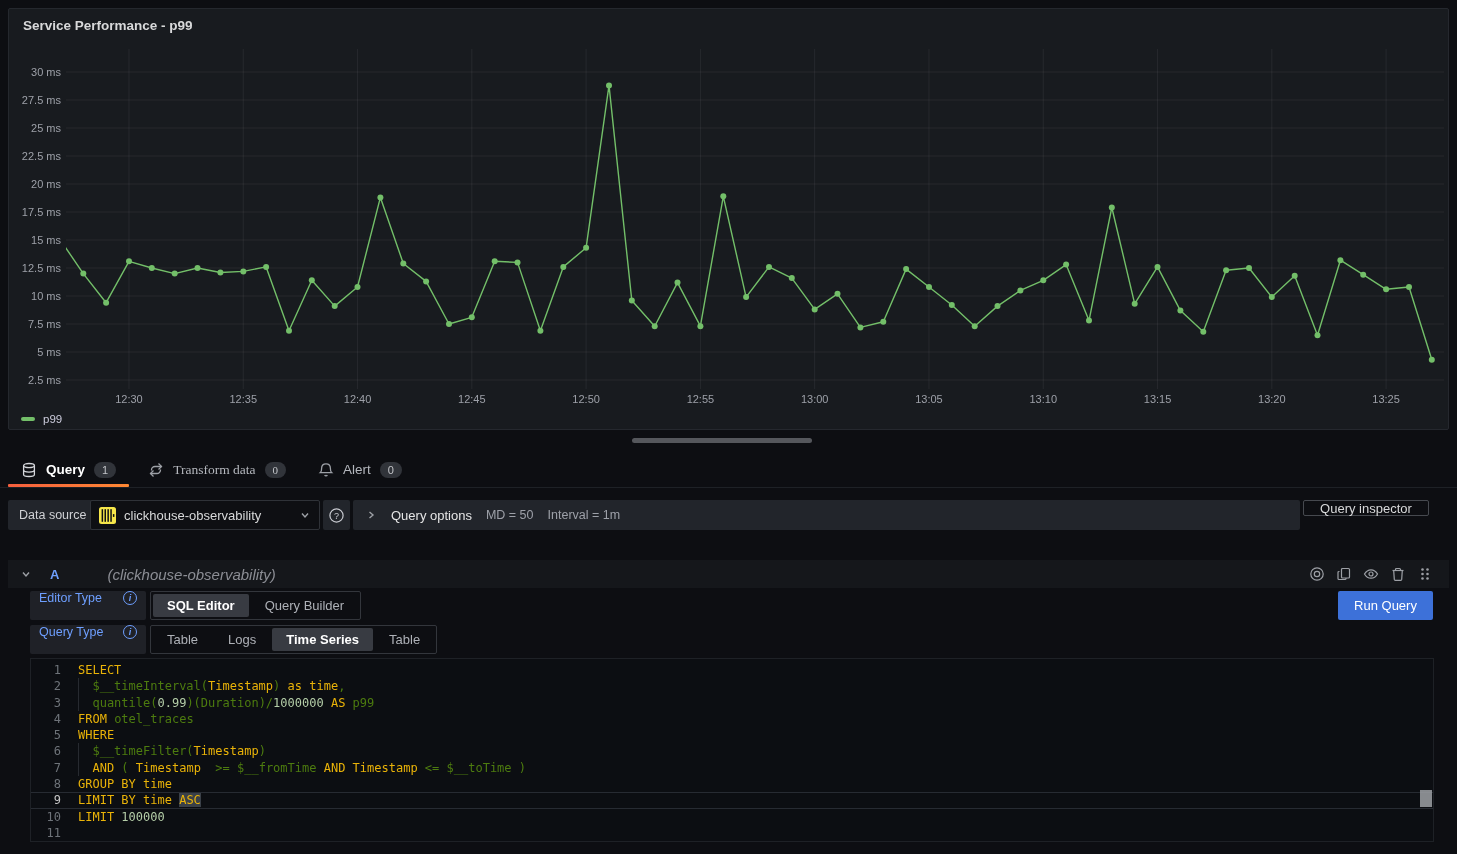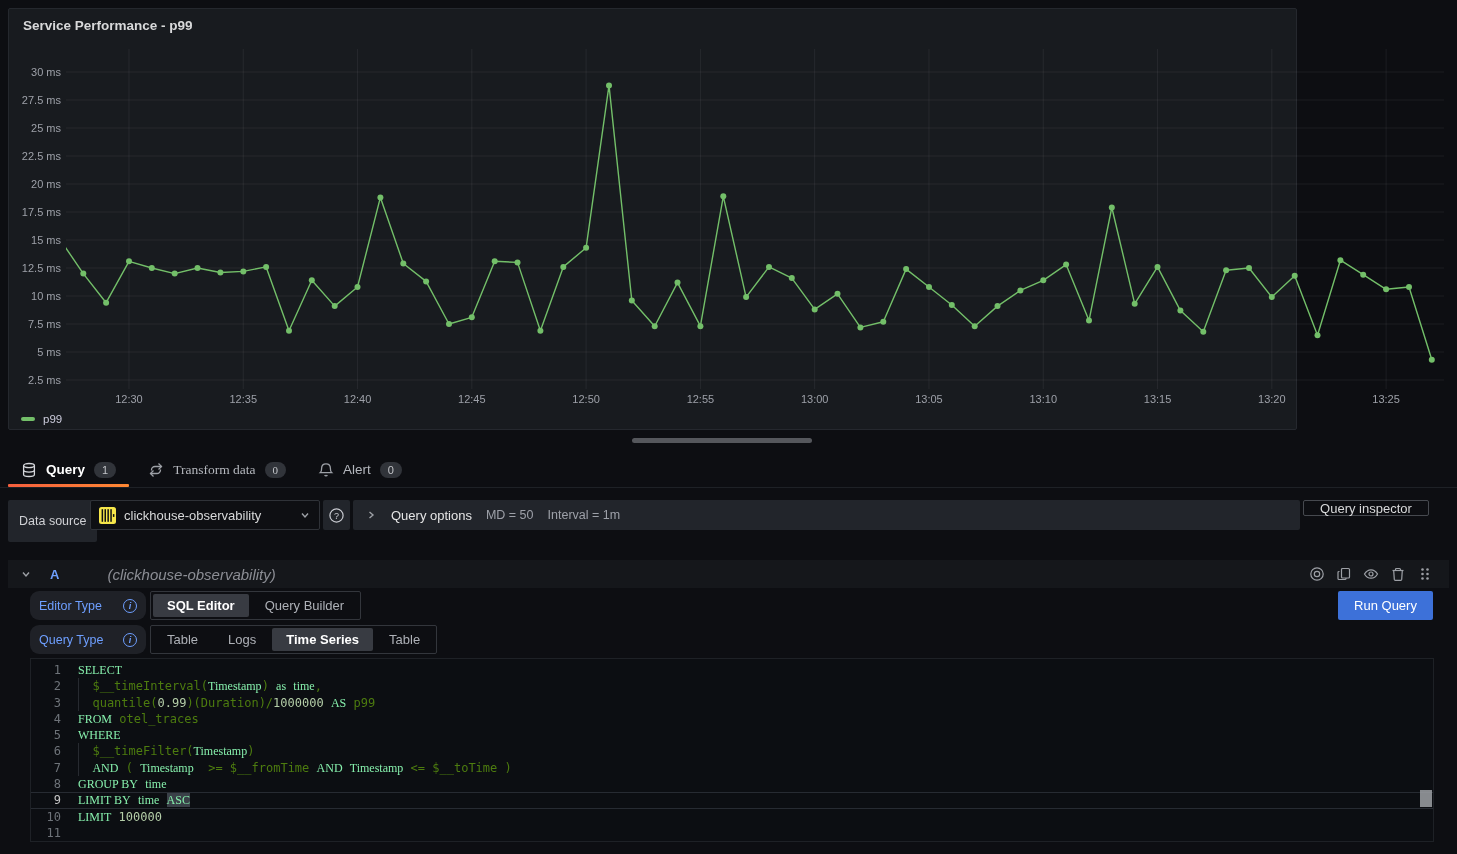--- a/index.html
+++ b/index.html
@@ -3,21 +3,21 @@
 <meta charset="utf-8">
 <style>
   * { margin:0; padding:0; box-sizing:border-box; }
   html,body { width:1457px; height:854px; }
   body {
     position:relative; overflow:hidden;
     background:#0D0E12; color:#D8D9DA;
     font-family:"Liberation Sans", sans-serif;
   }
   
-  .panel { position:absolute; left:8px; top:8px; width:1289px; height:422px;
+  .panel { position:absolute; left:8px; top:8px; width:1441px; height:422px;
            background:#181B1F; border:1px solid #25282E; border-radius:2px; }
   .panel-title { position:absolute; left:14px; top:9px; font-size:13.5px; font-weight:700; color:#D8D9DA; z-index:2; }
   #chart { position:absolute; left:0; top:0; width:1439px; height:420px; }
   #chart text { font-family:"Liberation Sans",sans-serif; font-size:11px; fill:#9DA0A8; }
   .legend { position:absolute; left:12px; top:404px; display:flex; align-items:center; gap:8px; z-index:2; }
   .legend-swatch { width:14px; height:4px; border-radius:2px; background:#73BF69; }
   .legend-label { font-size:11.5px; color:#CCCCDC; cursor:pointer; }
 
   
   .hscroll { position:absolute; left:632px; top:438px; width:180px; height:5px;
@@ -29,21 +29,21 @@
          padding:0 13px; cursor:pointer; font-size:13.5px; color:#B4B7BD; }
   .tab.active { color:#FFFFFF; font-weight:700; }
   .tab.active::after { content:""; position:absolute; left:0; right:0; bottom:-1px; height:3px;
          border-radius:1px; background:linear-gradient(90deg,#F55F3E,#FF8833); }
   .badge { background:#31343A; color:#C3C5C9; border-radius:10px; padding:2px 8px;
            font-size:11px; font-weight:400; }
   .tabs-divider { position:absolute; left:0; top:487px; width:1457px; height:1px; background:#1E2126; }
 
   
   .box { background:#22252B; border-radius:2px; }
-  .ds-label { position:absolute; left:8px; top:500px; height:42px; padding:0 11px;
+  .ds-label { position:absolute; left:8px; top:500px; height:30px; padding:0 11px;
               display:flex; align-items:center; font-size:12.5px; color:#D0D1D5; }
   .ds-select { position:absolute; left:90px; top:500px; width:230px; height:30px;
                background:#0E0F13; border:1px solid #2F3238; border-radius:2px;
                display:flex; align-items:center; gap:8px; padding:0 8px; cursor:pointer; }
   .ds-select .val { flex:1; font-size:13px; color:#D8D9DA; }
   .ds-help { position:absolute; left:323px; top:500px; width:27px; height:30px;
              display:flex; align-items:center; justify-content:center; cursor:pointer; }
   .ds-options { position:absolute; left:353px; top:500px; width:947px; height:30px;
                 display:flex; align-items:center; gap:14px; padding:0 12px; }
   .blue { color:#e5e5e5; }
@@ -58,21 +58,21 @@
   .qrow { position:absolute; left:8px; top:560px; width:1441px; height:28px;
           background:#15171B; display:flex; align-items:center; padding:0 12px; }
   .qrow .letter { margin-left:18px; font-size:13px; font-weight:700; color:#6E9FFF; }
   .qrow .dsname { margin-left:48px; font-size:15px; font-style:italic; color:#8B8D94; }
   .qrow .spacer { flex:1; }
   .qrow .ricons { display:flex; align-items:center; gap:11px; margin-right:4px; }
   .icon-btn { width:16px; height:16px; display:inline-flex; cursor:pointer; }
 
   
   .lbl-box { position:absolute; left:30px; width:116px; height:29px; background:#1F2127;
-             border-radius:9px; display:flex; align-items:center; justify-content:space-between;
+             border-radius:2px; display:flex; align-items:flex-start; justify-content:space-between;
              padding:0 9px; font-size:12.5px; color:#6E9FFF; }
   .toggle { position:absolute; left:150px; height:29px; border:1px solid #33363C;
             border-radius:2px; display:flex; align-items:center; padding:2px; gap:2px; }
   .seg { height:23px; display:flex; align-items:center; padding:0 14px; border-radius:2px;
          font-size:13px; color:#AEB1B7; cursor:pointer; white-space:nowrap; }
   .seg.active { background:#383B42; color:#FFFFFF; font-weight:700; }
   .run-btn { position:absolute; left:1338px; top:591px; width:95px; height:29px;
              background:#3D71D9; border:none; border-radius:2px; color:#fff; font-size:13px;
              font-weight:500; font-family:inherit; cursor:pointer; }
 
@@ -84,21 +84,21 @@
   .code { position:absolute; left:30px; top:658px; width:1404px; height:184px;
           background:#0C0E12; border:1px solid #1E2126;
           font-family:"DejaVu Sans Mono", monospace; font-size:12px; padding-top:3px; cursor:text; }
   .code-line { display:flex; height:16.3px; line-height:16.3px; white-space:pre; }
   .code-line .ln { width:30px; text-align:right; color:#6E7379; flex:0 0 auto; }
   .code-line .lc { margin-left:17px; position:relative; }
   .code-line.guide .lc::before { content:""; position:absolute; left:0; top:0; height:100%;
           border-left:1px solid #272A30; }
   .code-line.current { box-shadow: inset 0 1px 0 #272B32, inset 0 -1px 0 #272B32; }
   .code-line.current .ln { color:#C6C6C6; }
-  .k { color:#86efac;font-family:Liberation Serif, serif; } .n { color:#B5CEA8; } .p { color:#4d7c0f; }
+  .k { color:#eab308; } .n { color:#B5CEA8; } .p { color:#4d7c0f; }
   .sel { background:#3A4048; }
   .ruler-marker { position:absolute; right:1px; top:131px; width:12px; height:17px;
                   background:#9DA0A5; opacity:.85; }
 
   svg.ic { display:block; }
 </style>
 </head>
 <body>
 
 <section class="panel">

